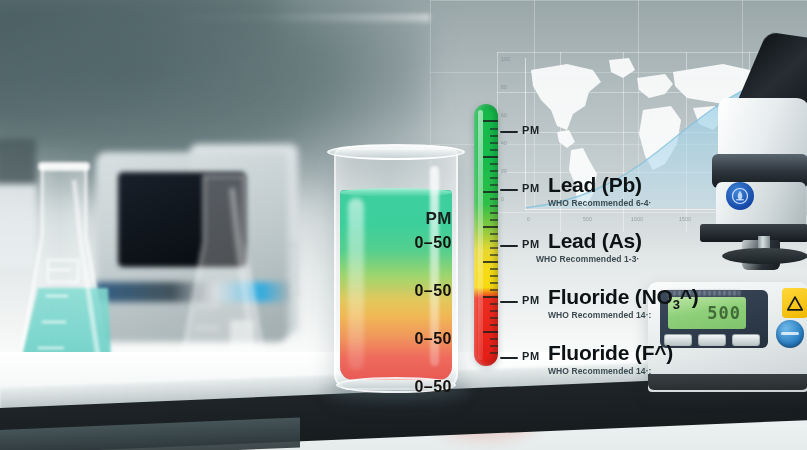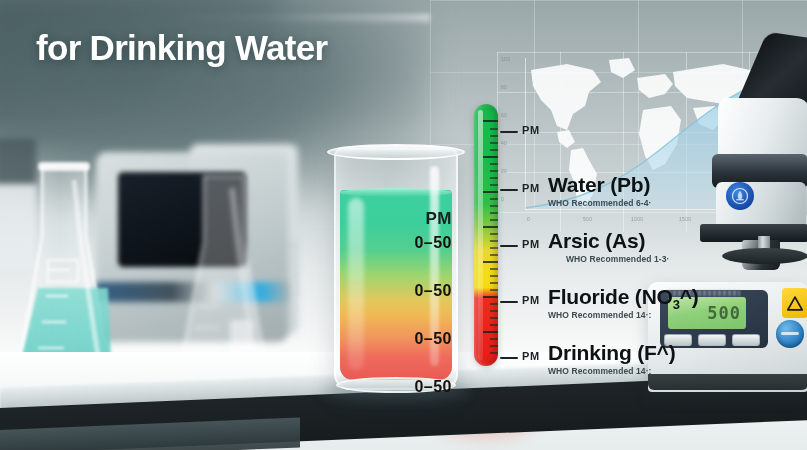--- a/index.html
+++ b/index.html
@@ -399,43 +399,42 @@
   </div>
 
   <div class="legend">
 
     <div class="pm-only" style="left:24px;top:14px">PM</div>
     <div style="position:absolute;left:2px;top:21px;width:18px;height:2.4px;background:#1b2326;border-radius:2px"></div>
 
     <div class="leg-item" style="top:72px">
       <div class="leg-dash" style="left:2px"></div>
       <div class="leg-pm" style="left:24px">PM</div>
-      <div class="leg-name" style="left:50px">Water (Pb)</div>
+      <div class="leg-name" style="left:50px">Lead (Pb)</div>
       <div class="leg-sub" style="left:50px">WHO Recommended 6-4·</div>
     </div>
 
     <div class="leg-item" style="top:128px">
       <div class="leg-dash" style="left:2px"></div>
       <div class="leg-pm" style="left:24px">PM</div>
-      <div class="leg-name" style="left:50px">Arsic (As)</div>
-      <div class="leg-sub" style="left:68px">WHO Recommended 1-3·</div>
+      <div class="leg-name" style="left:50px">Lead (As)</div>
+      <div class="leg-sub" style="left:38px">WHO Recommended 1-3·</div>
     </div>
 
     <div class="leg-item" style="top:184px">
       <div class="leg-dash" style="left:2px"></div>
       <div class="leg-pm" style="left:24px">PM</div>
       <div class="leg-name" style="left:50px"><span>Fluoride (NO</span><sub>3</sub><span>^)</span></div>
       <div class="leg-sub" style="left:50px">WHO Recommended 14·:</div>
     </div>
 
     <div class="leg-item" style="top:240px">
       <div class="leg-dash" style="left:2px"></div>
       <div class="leg-pm" style="left:24px">PM</div>
-      <div class="leg-name" style="left:50px">Drinking (F^)</div>
+      <div class="leg-name" style="left:50px">Fluoride (F^)</div>
       <div class="leg-sub" style="left:50px">WHO Recommended 14·:</div>
     </div>
   </div>
 
   <div class="title">
-    <span>for Drinking Water</span>
   </div>
 
 </div>
 
 </body></html>

